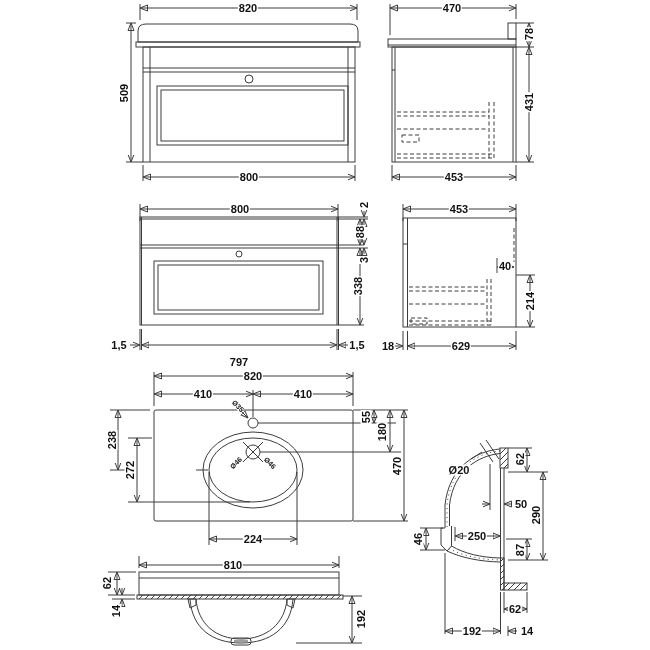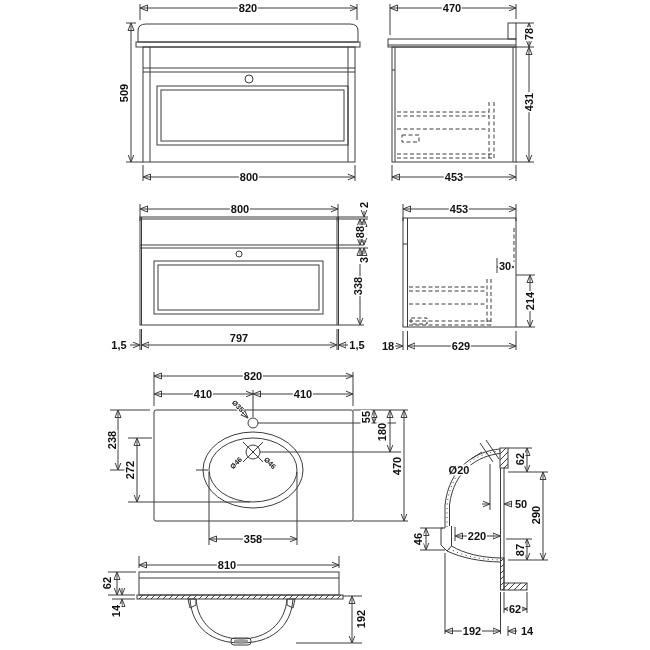--- a/index.html
+++ b/index.html
@@ -256,52 +256,52 @@
   <span class="lbl v" style="left:529px;top:34px">78</span>
   <span class="lbl v" style="left:529px;top:102px">431</span>
   <span class="lbl" style="left:454px;top:177px">453</span>
 
   <span class="lbl" style="left:240px;top:209px">800</span>
   <span class="lbl v" style="left:364px;top:205px">2</span>
   <span class="lbl v" style="left:360px;top:232px">88</span>
   <span class="lbl v" style="left:364px;top:260px">3</span>
   <span class="lbl v" style="left:358px;top:286px">338</span>
   <span class="lbl" style="left:119px;top:345px">1,5</span>
-  <span class="lbl" style="left:239px;top:338px">797</span>
+  <span class="lbl" style="left:239px;top:362px">797</span>
   <span class="lbl" style="left:357px;top:345px">1,5</span>
 
   <span class="lbl" style="left:459px;top:209px">453</span>
-  <span class="lbl" style="left:505px;top:266px">30</span>
+  <span class="lbl" style="left:505px;top:266px">40</span>
   <span class="lbl v" style="left:530px;top:301px">214</span>
   <span class="lbl" style="left:388px;top:346px">18</span>
   <span class="lbl" style="left:461px;top:346px">629</span>
 
   <span class="lbl" style="left:253px;top:376px">820</span>
   <span class="lbl" style="left:203px;top:394px">410</span>
   <span class="lbl" style="left:303px;top:394px">410</span>
   <span class="lbl sm d45" style="left:238px;top:406px">Ø35</span>
   <span class="lbl sm dm45" style="left:236px;top:463px">Ø46</span>
   <span class="lbl sm d45" style="left:270px;top:463px">Ø46</span>
   <span class="lbl v" style="left:366px;top:417px">55</span>
   <span class="lbl v" style="left:382px;top:432px">180</span>
   <span class="lbl v" style="left:397px;top:466px">470</span>
   <span class="lbl v" style="left:112px;top:440px">238</span>
   <span class="lbl v" style="left:130px;top:470px">272</span>
-  <span class="lbl" style="left:253px;top:539px">358</span>
-
-  <span class="lbl" style="left:227px;top:565px">810</span>
+  <span class="lbl" style="left:253px;top:539px">224</span>
+
+  <span class="lbl" style="left:233px;top:565px">810</span>
   <span class="lbl v" style="left:107px;top:583px">62</span>
   <span class="lbl v" style="left:116px;top:611px">14</span>
   <span class="lbl v" style="left:361px;top:619px">192</span>
 
   <span class="lbl" style="left:459px;top:470px">Ø20</span>
   <span class="lbl v" style="left:520px;top:459px">62</span>
   <span class="lbl v" style="left:536px;top:515px">290</span>
   <span class="lbl" style="left:521px;top:504px">50</span>
-  <span class="lbl" style="left:477px;top:536px">220</span>
+  <span class="lbl" style="left:477px;top:536px">250</span>
   <span class="lbl v" style="left:520px;top:550px">87</span>
   <span class="lbl v" style="left:418px;top:539px">46</span>
   <span class="lbl" style="left:515px;top:609px">62</span>
   <span class="lbl" style="left:472px;top:631px">192</span>
   <span class="lbl" style="left:527px;top:631px">14</span>
 </div>
 
 </div>
 
 </body></html>

